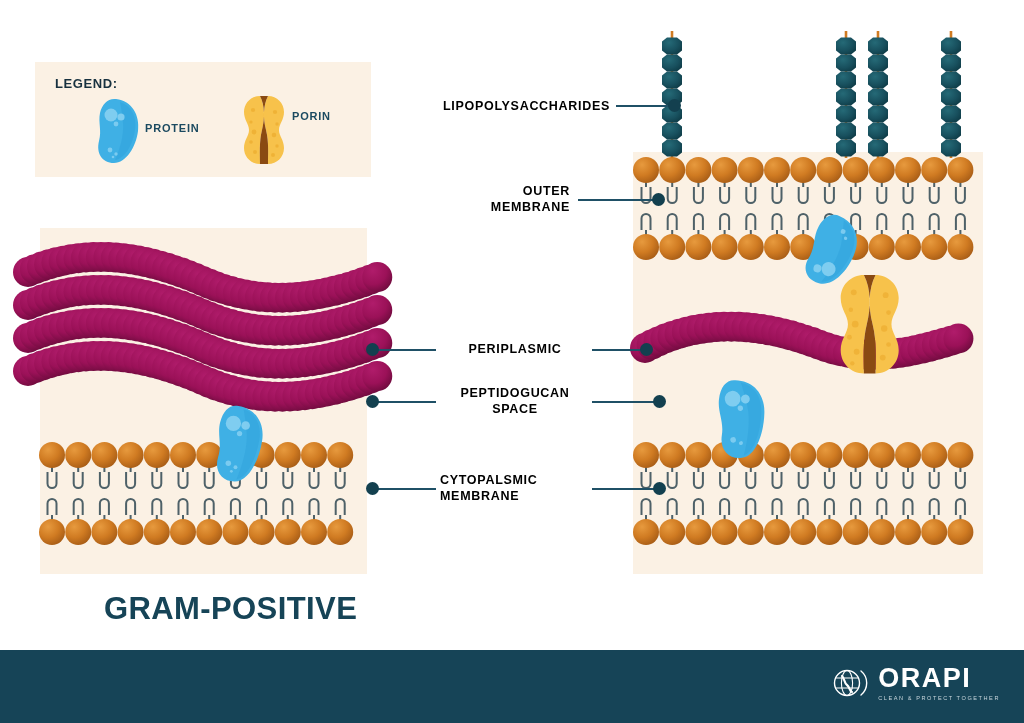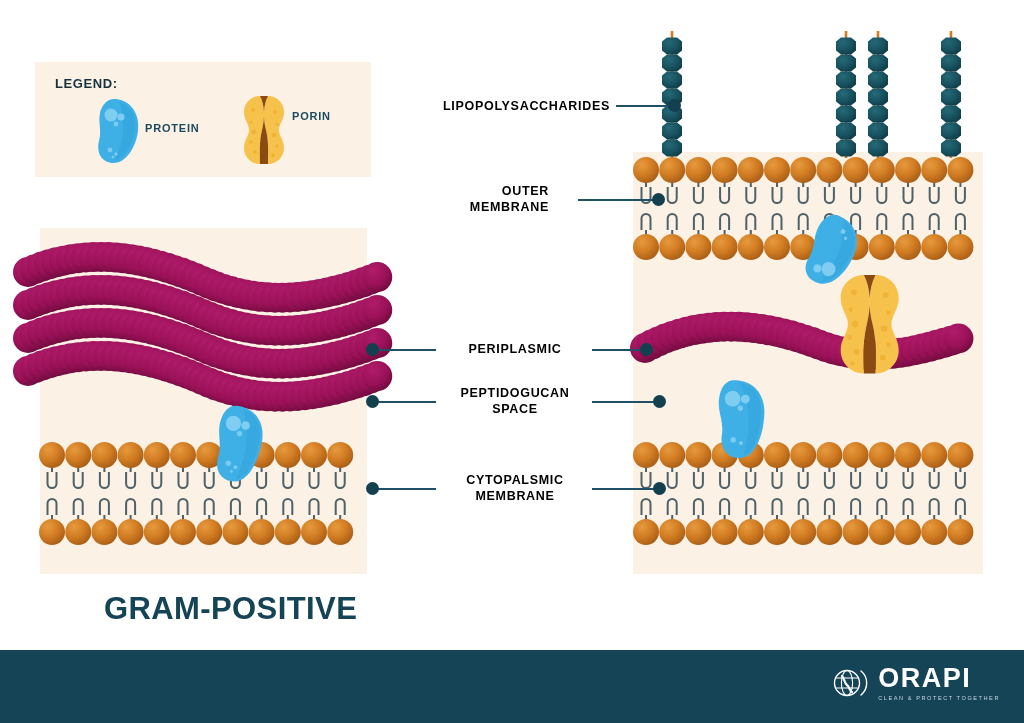--- a/index.html
+++ b/index.html
@@ -702,39 +702,39 @@
       <circle cx="27" cy="29" r="2.6" fill="#8BD2F2" opacity=".8"></circle>
       <circle cx="16" cy="58" r="2.7" fill="#8BD2F2" opacity=".8"></circle>
       <circle cx="23" cy="62" r="1.9" fill="#8BD2F2" opacity=".8"></circle>
     </g>
   </svg>
 
   <div class="callout" style="left:420px; top:99px; width:190px; text-align:right;">LIPOPOLYSACCHARIDES</div>
   <div class="lead-line" style="left:616px; top:105px; width:58px;"></div>
   <div class="lead-dot" style="left:668px; top:99px;"></div>
 
-  <div class="callout" style="left:399px; top:184px; width:150px; text-align:right;">OUTER
+  <div class="callout" style="left:420px; top:184px; width:150px; text-align:right;">OUTER
 MEMBRANE</div>
   <div class="lead-line" style="left:578px; top:199px; width:85px;"></div>
   <div class="lead-dot" style="left:652px; top:193px;"></div>
 
   <div class="callout" style="left:440px; top:342px; width:150px; text-align:center;">PERIPLASMIC</div>
   <div class="lead-line" style="left:378px; top:349px; width:58px;"></div>
   <div class="lead-dot" style="left:366px; top:343px;"></div>
   <div class="lead-line" style="left:592px; top:349px; width:58px;"></div>
   <div class="lead-dot" style="left:640px; top:343px;"></div>
 
   <div class="callout" style="left:440px; top:386px; width:150px; text-align:center;">PEPTIDOGUCAN
 SPACE</div>
   <div class="lead-line" style="left:378px; top:401px; width:58px;"></div>
   <div class="lead-dot" style="left:366px; top:395px;"></div>
   <div class="lead-line" style="left:592px; top:401px; width:70px;"></div>
   <div class="lead-dot" style="left:653px; top:395px;"></div>
 
-  <div class="callout" style="left:440px; top:473px; width:150px; text-align:center;">CYTOPALSMIC
+  <div class="callout" style="left:440px; top:473px; width:150px; text-align:left;">CYTOPALSMIC
 MEMBRANE</div>
   <div class="lead-line" style="left:378px; top:488px; width:58px;"></div>
   <div class="lead-dot" style="left:366px; top:482px;"></div>
   <div class="lead-line" style="left:592px; top:488px; width:70px;"></div>
   <div class="lead-dot" style="left:653px; top:482px;"></div>
 
   <div id="gp-title" class="cell-title">GRAM-POSITIVE</div>
 
   <div class="footer">
     <div class="logo-wrap">

